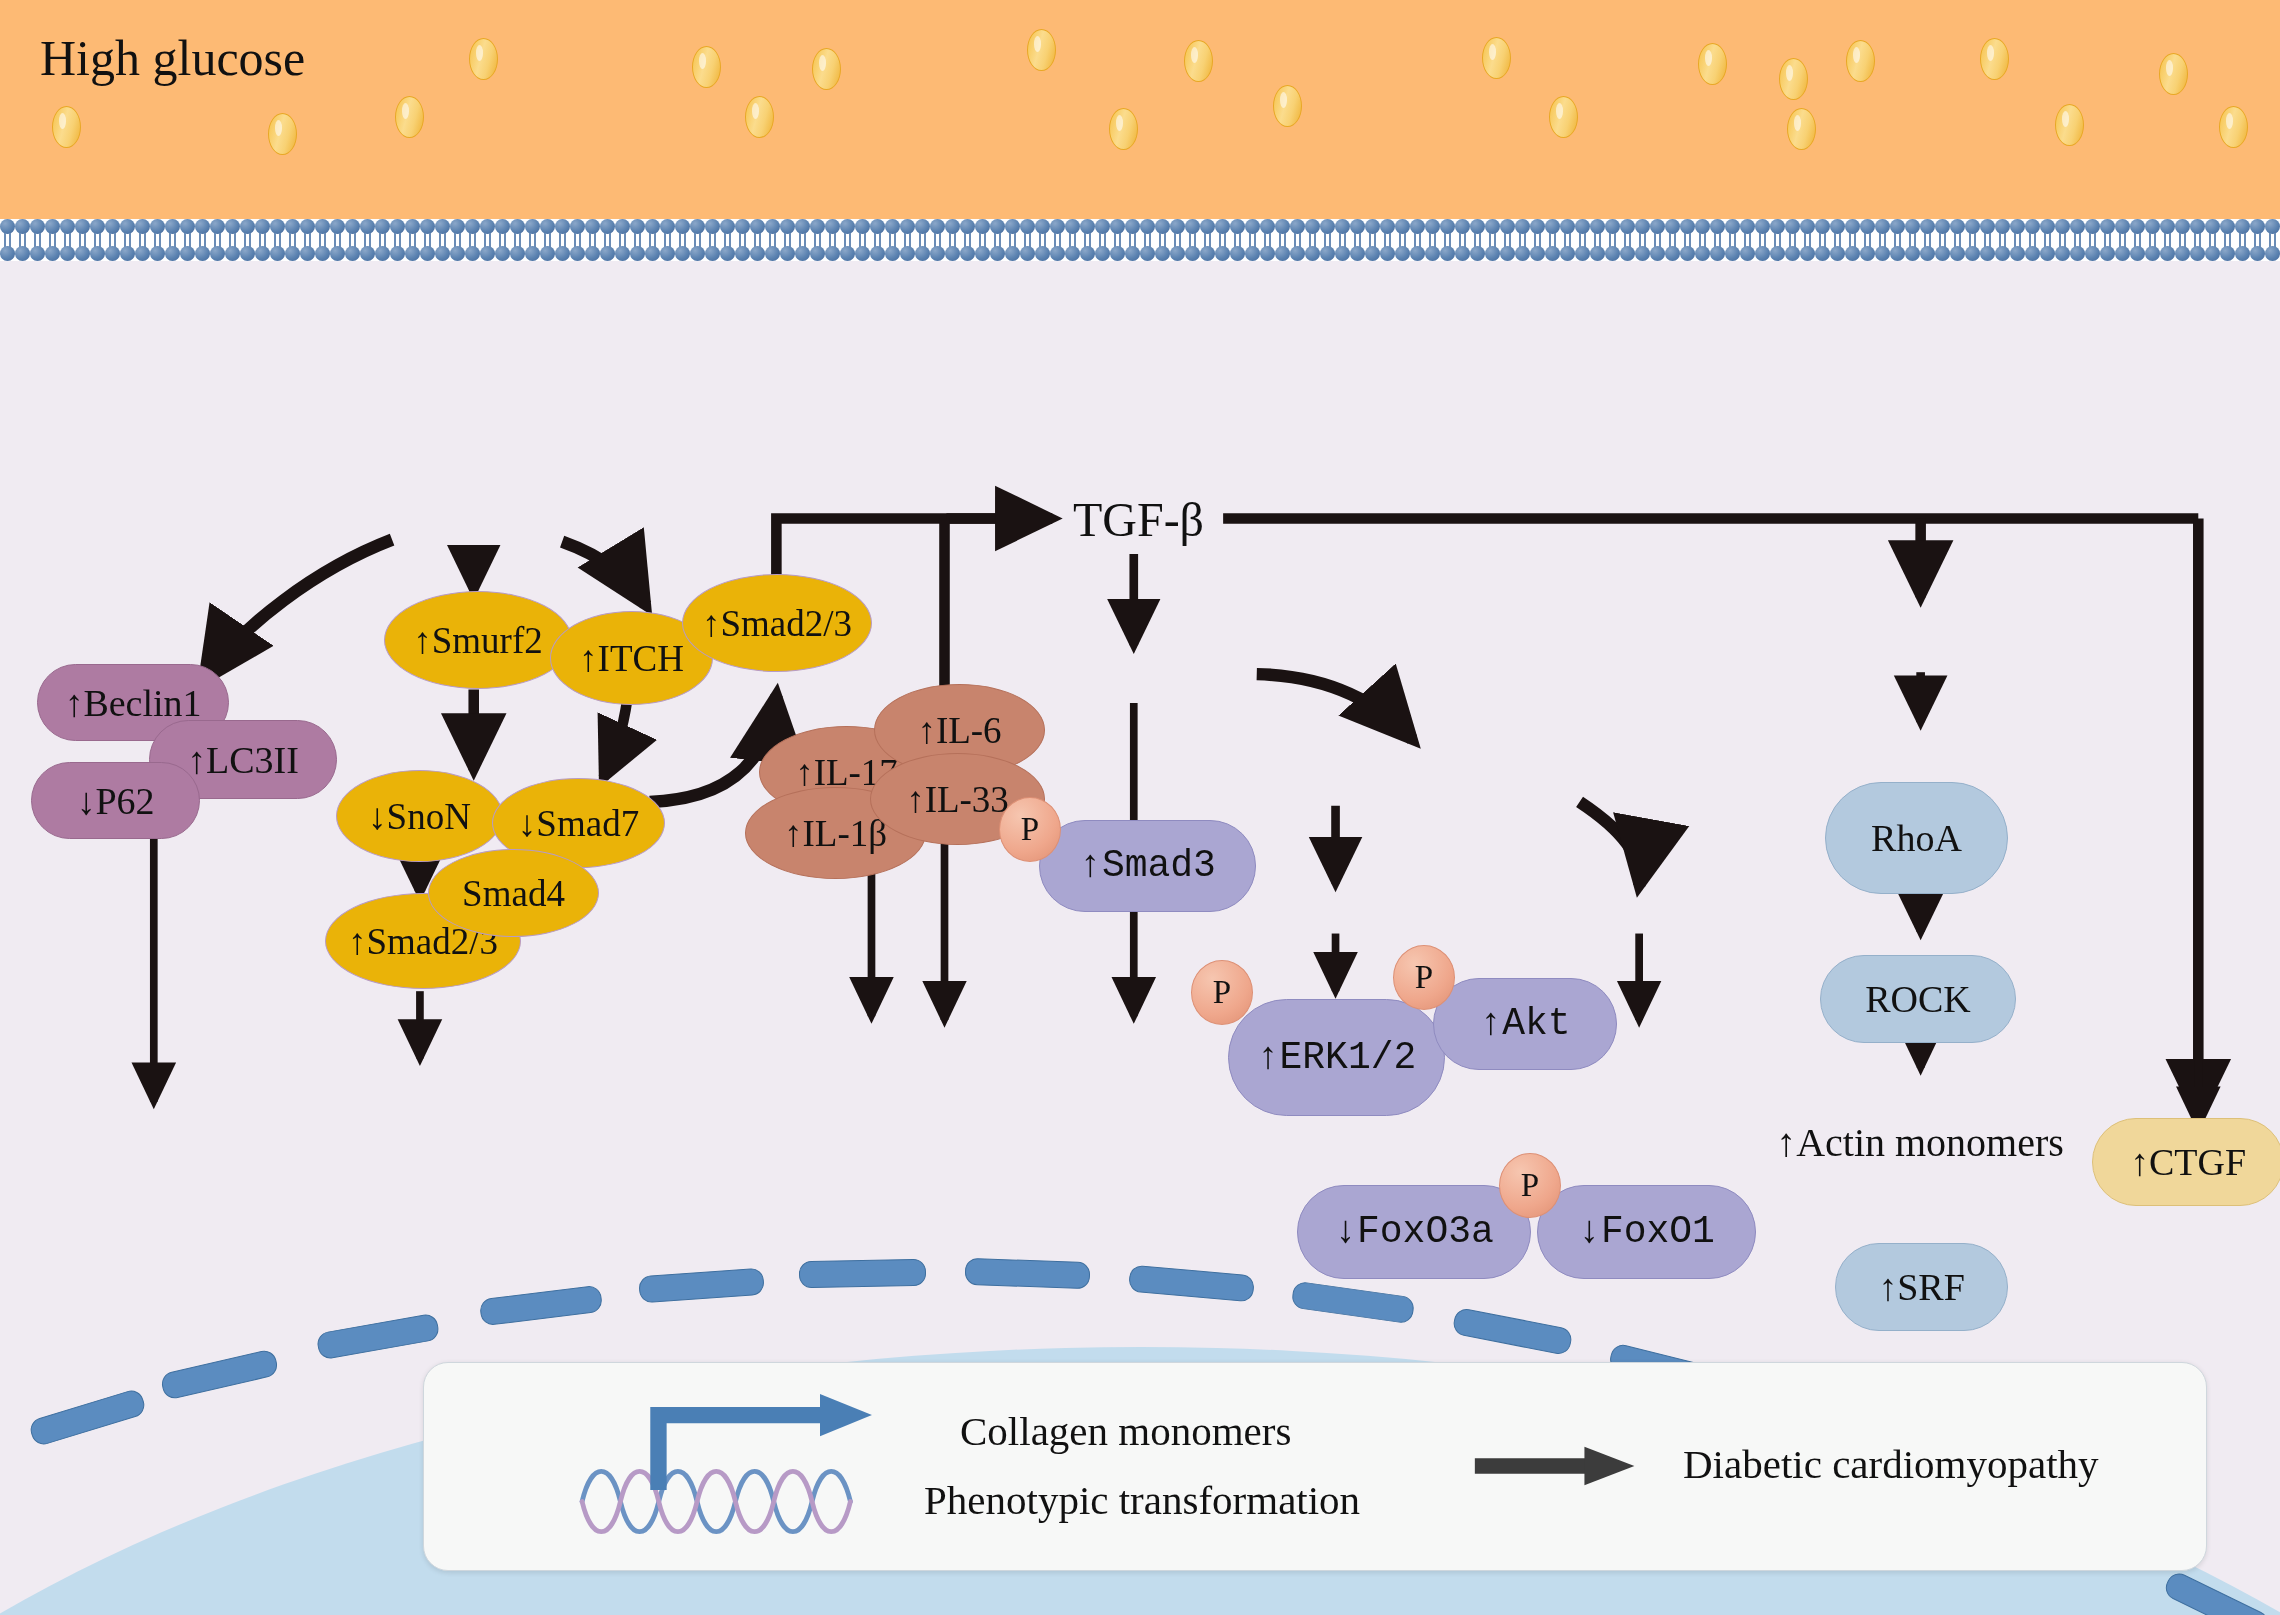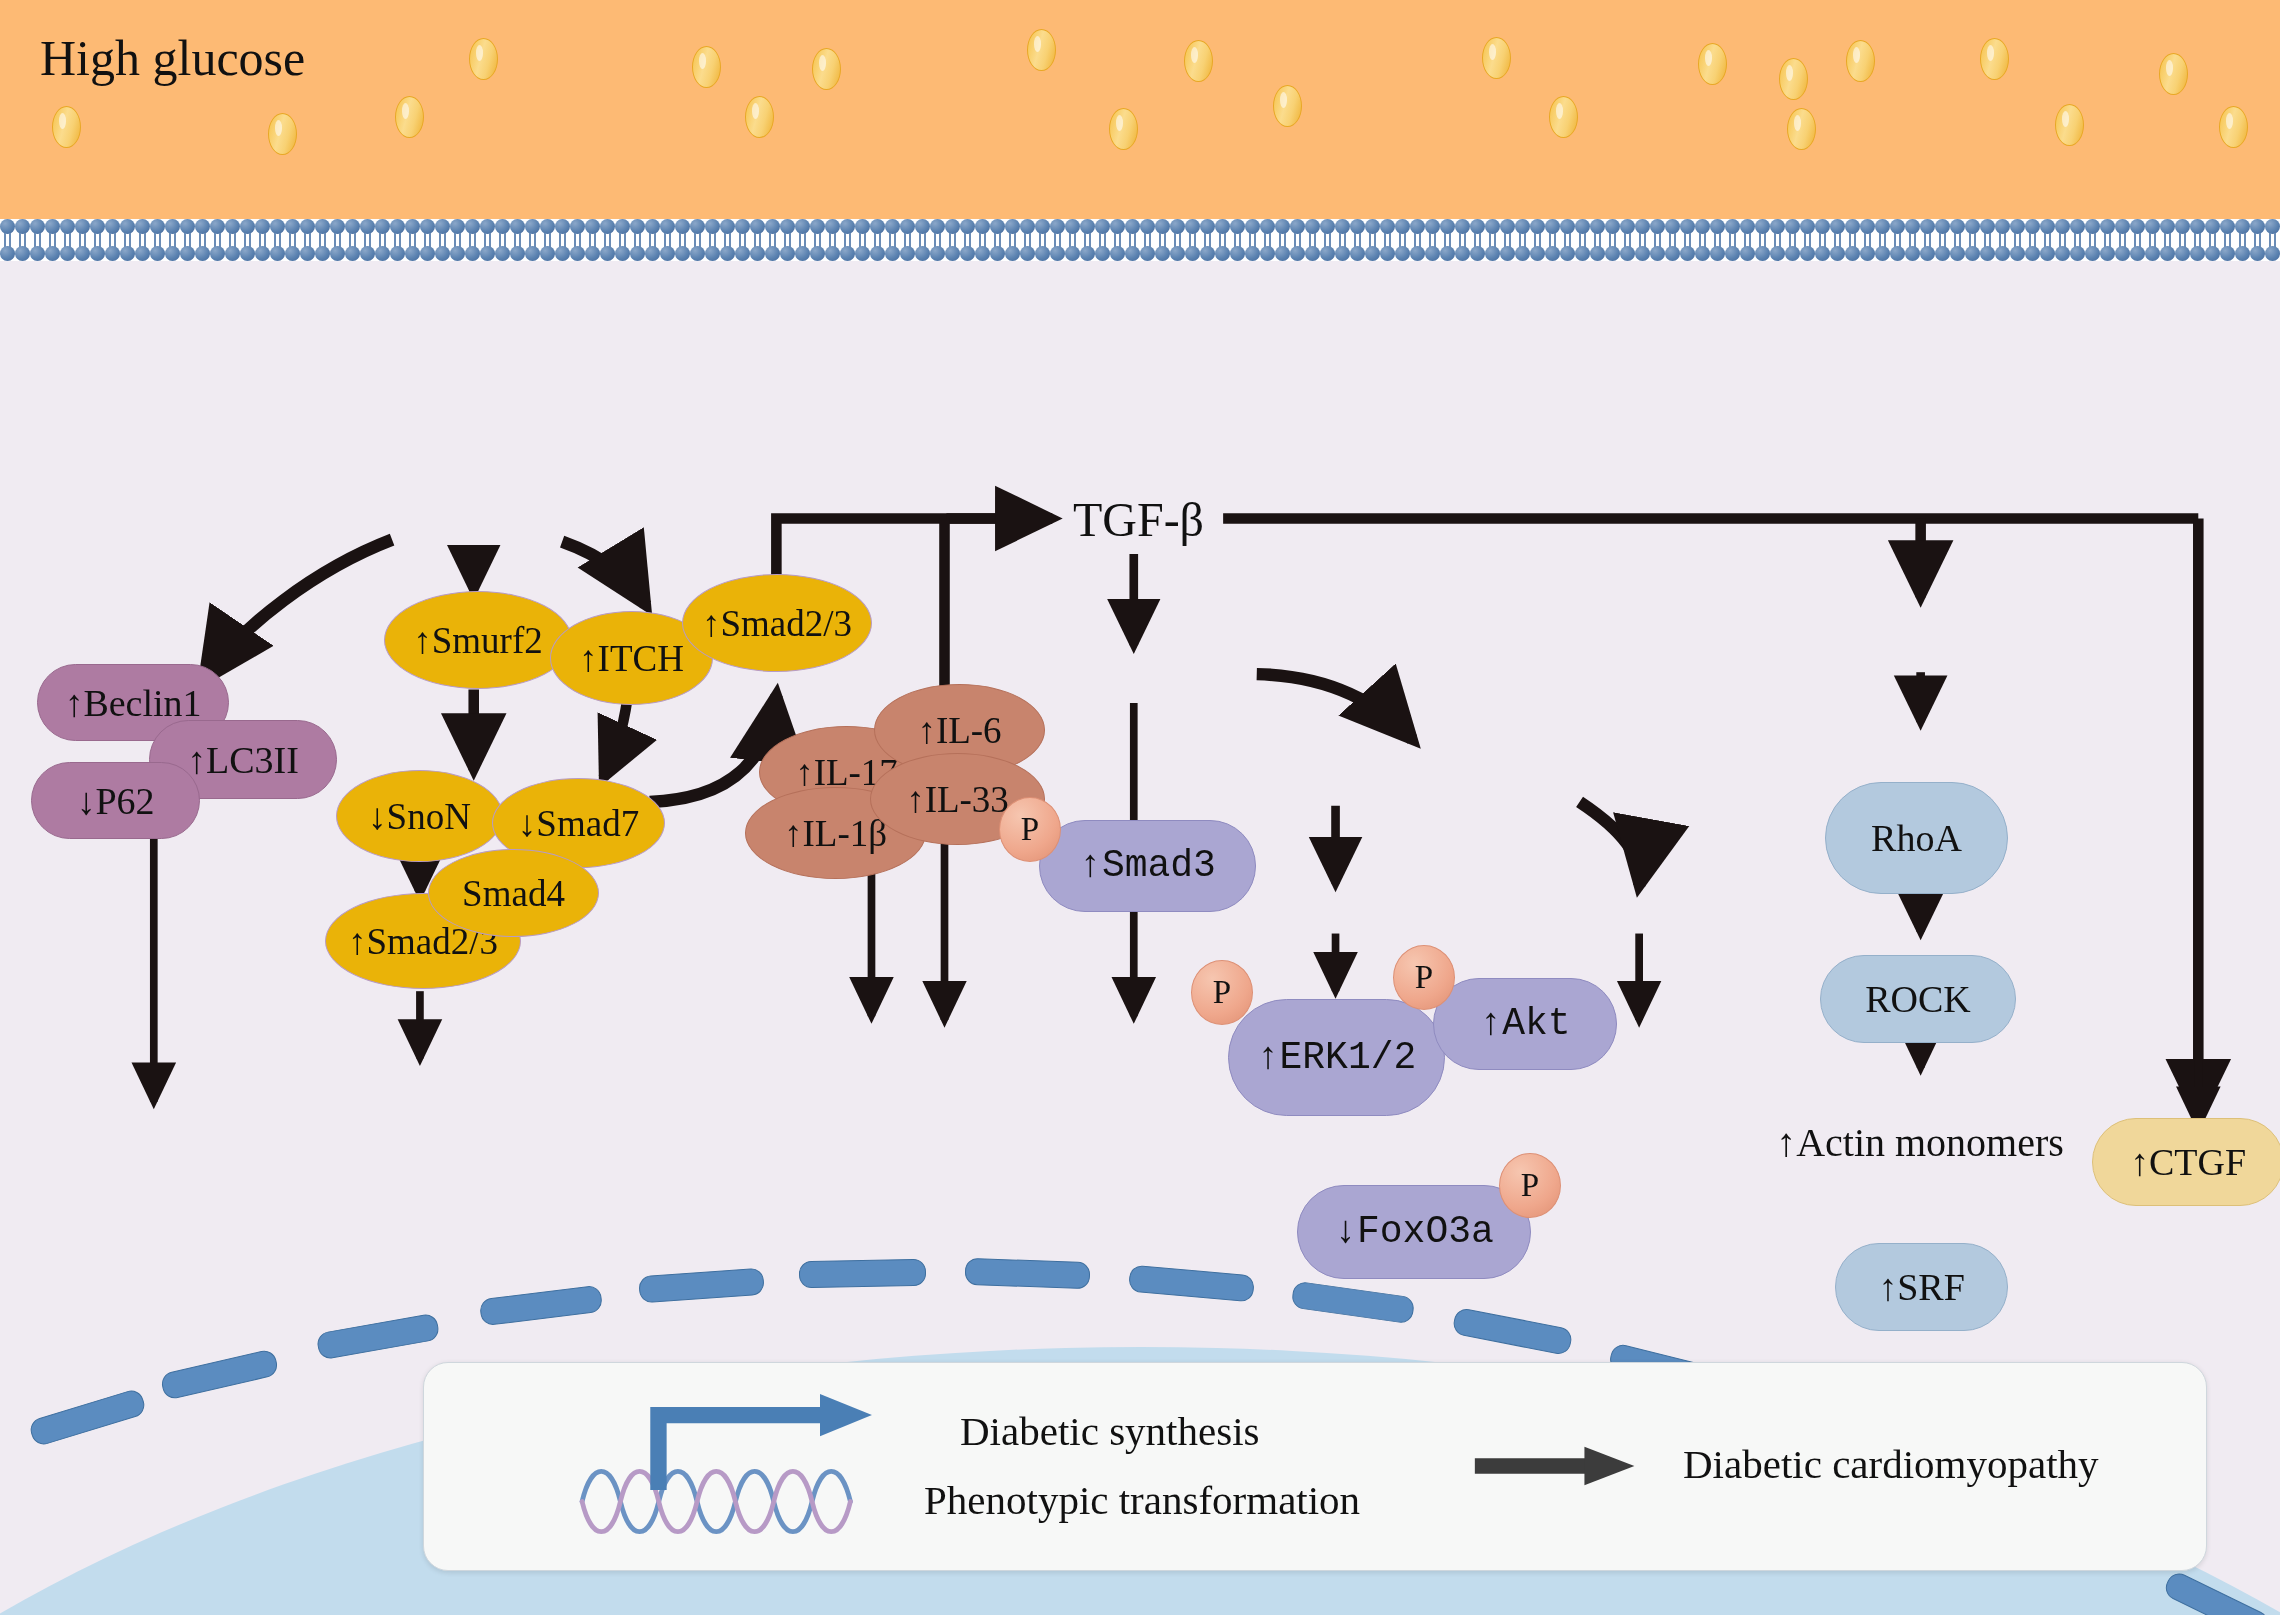--- a/index.html
+++ b/index.html
@@ -687,20 +687,21 @@
 
     <div class="pbadge" style="left:1191px;top:699px;">P</div>
     <div class="node rr lav" style="left:1228px;top:738px;width:217px;height:117px;font-size:38px;">↑ERK1/2</div>
 
     <div class="pbadge" style="left:1393px;top:684px;">P</div>
     <div class="node rr lav" style="left:1433px;top:717px;width:184px;height:92px;font-size:38px;">↑Akt</div>
 
     <div class="node rr lav" style="left:1297px;top:924px;width:234px;height:94px;font-size:38px;">↓FoxO3a</div>
 
     <div class="pbadge" style="left:1499px;top:892px;">P</div>
+    <div class="node rr lav" style="left:1537px;top:924px;width:219px;height:94px;font-size:38px;">↓FoxO1</div>
 
     <div class="node rr steel" style="left:1825px;top:521px;width:183px;height:112px;font-size:38px;">RhoA</div>
     <div class="node rr steel" style="left:1820px;top:694px;width:196px;height:88px;font-size:38px;">ROCK</div>
     <div class="node plain" style="left:1752px;top:853px;width:336px;height:58px;font-size:40px;">↑Actin monomers</div>
     <div class="node rr steel" style="left:1835px;top:982px;width:173px;height:88px;font-size:38px;font-family:Liberation Serif, serif;">↑SRF</div>
 
     <div class="node rr gold" style="left:2092px;top:857px;width:192px;height:88px;font-size:38px;">↑CTGF</div>
 
   </div>
 
@@ -711,21 +712,21 @@
         <path d="M4,36 C14,-6 34,-6 44,36 C54,78 74,78 84,36 C94,-6 114,-6 124,36 C134,78 154,78 164,36 C174,-6 194,-6 204,36 C214,78 234,78 244,36 C254,-6 274,-6 284,36" stroke="#6b93c4"></path>
         <path d="M4,36 C14,78 34,78 44,36 C54,-6 74,-6 84,36 C94,78 114,78 124,36 C134,-6 154,-6 164,36 C174,78 194,78 204,36 C214,-6 234,-6 244,36 C254,78 274,78 284,36" stroke="#b79ac6"></path>
       </g>
     </svg>
 
     <svg style="position:absolute;left:221px;top:27px;width:250px;height:106px;" viewBox="0 0 260 110">
       <path d="M14,104 L14,26 L192,26" stroke="#4a7fb5" stroke-width="17" fill="none"></path>
       <path d="M182,4 L236,26 L182,48 z" fill="#4a7fb5"></path>
     </svg>
 
-    <div class="txt" style="left:536px;top:44px;">Diabetic synthesis</div>
+    <div class="txt" style="left:536px;top:44px;">Collagen monomers</div>
     <div class="txt" style="left:500px;top:113px;">Phenotypic transformation</div>
 
     <svg style="position:absolute;left:1047px;top:75px;width:173px;height:56px;" viewBox="0 0 180 58">
       <path d="M4,29 L126,29" stroke="#3c3c3c" stroke-width="16" fill="none"></path>
       <path d="M118,9 L170,29 L118,49 z" fill="#3c3c3c"></path>
     </svg>
 
     <div class="txt" style="left:1259px;top:77px;">Diabetic cardiomyopathy</div>
   </div>
 

